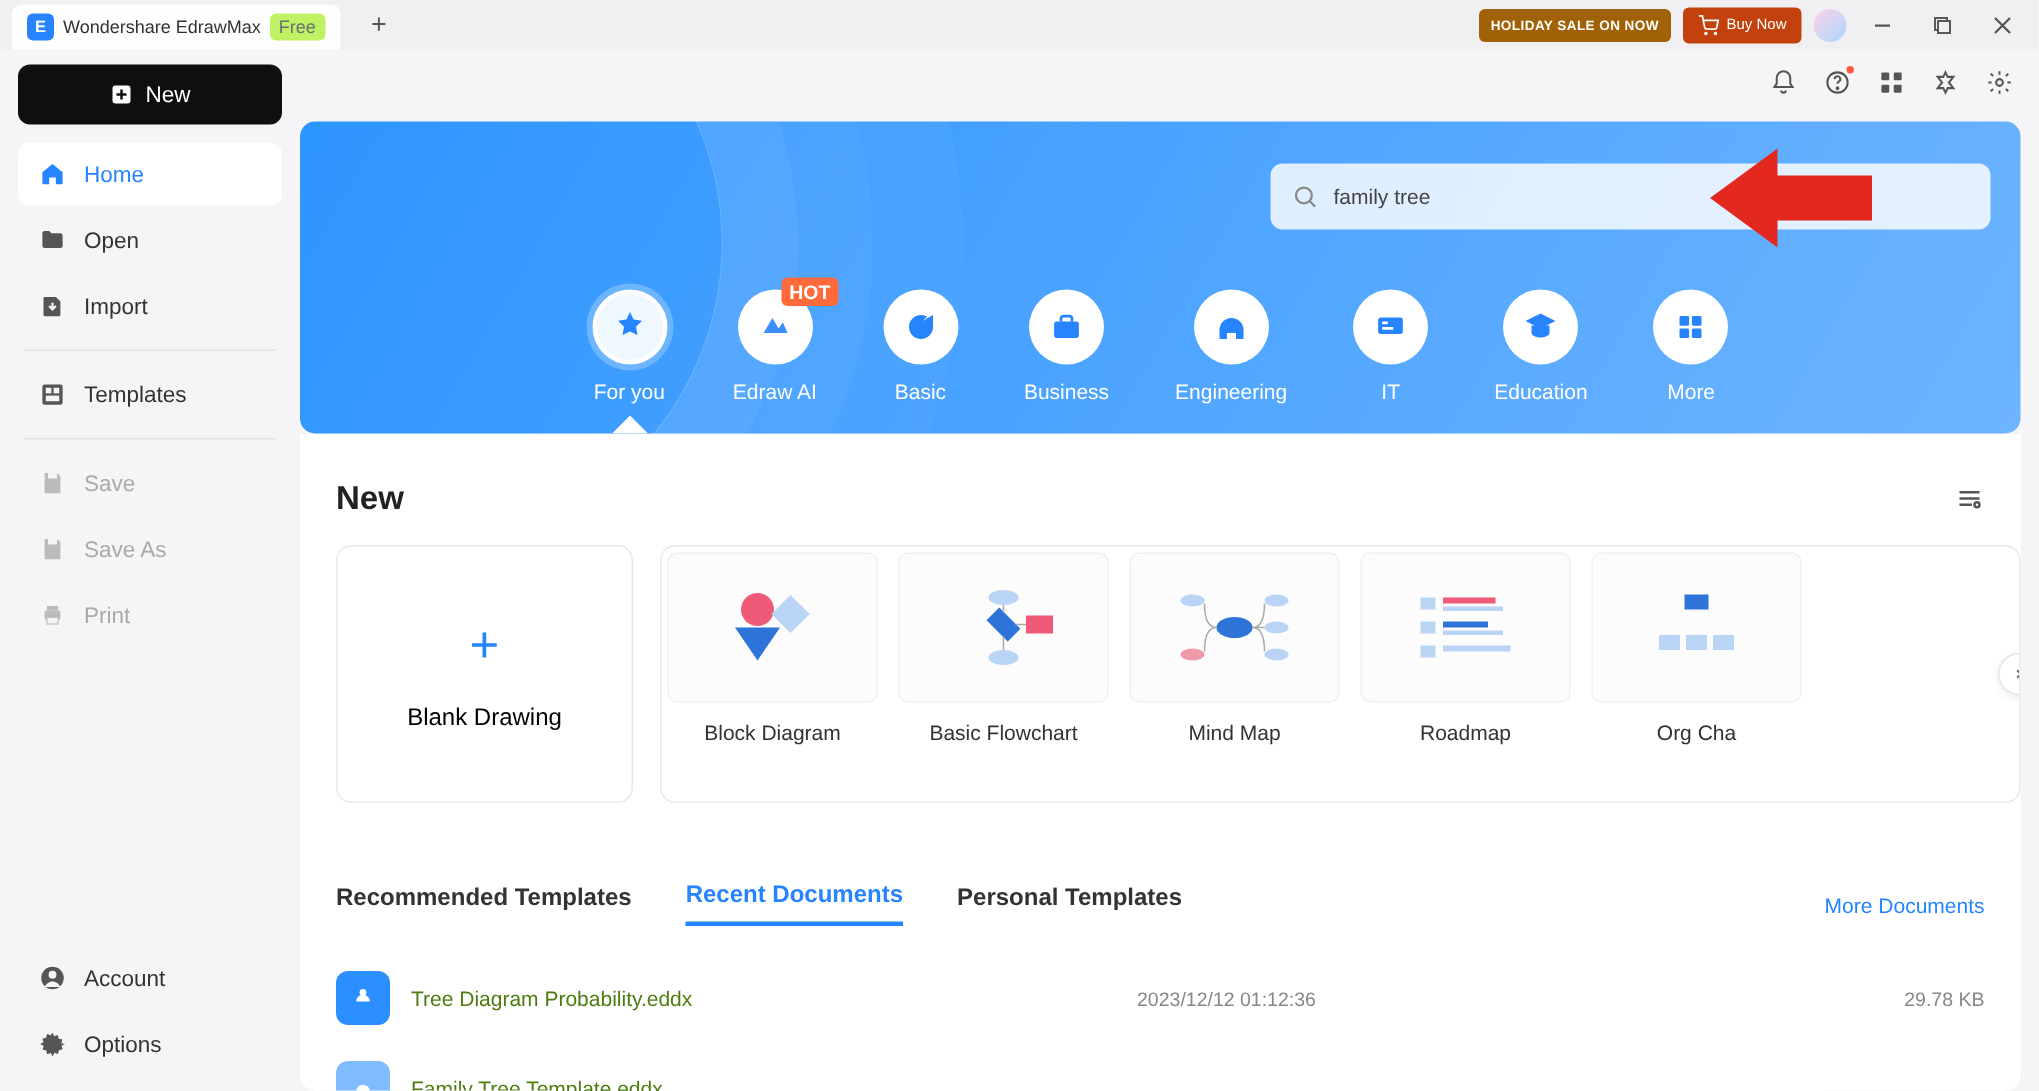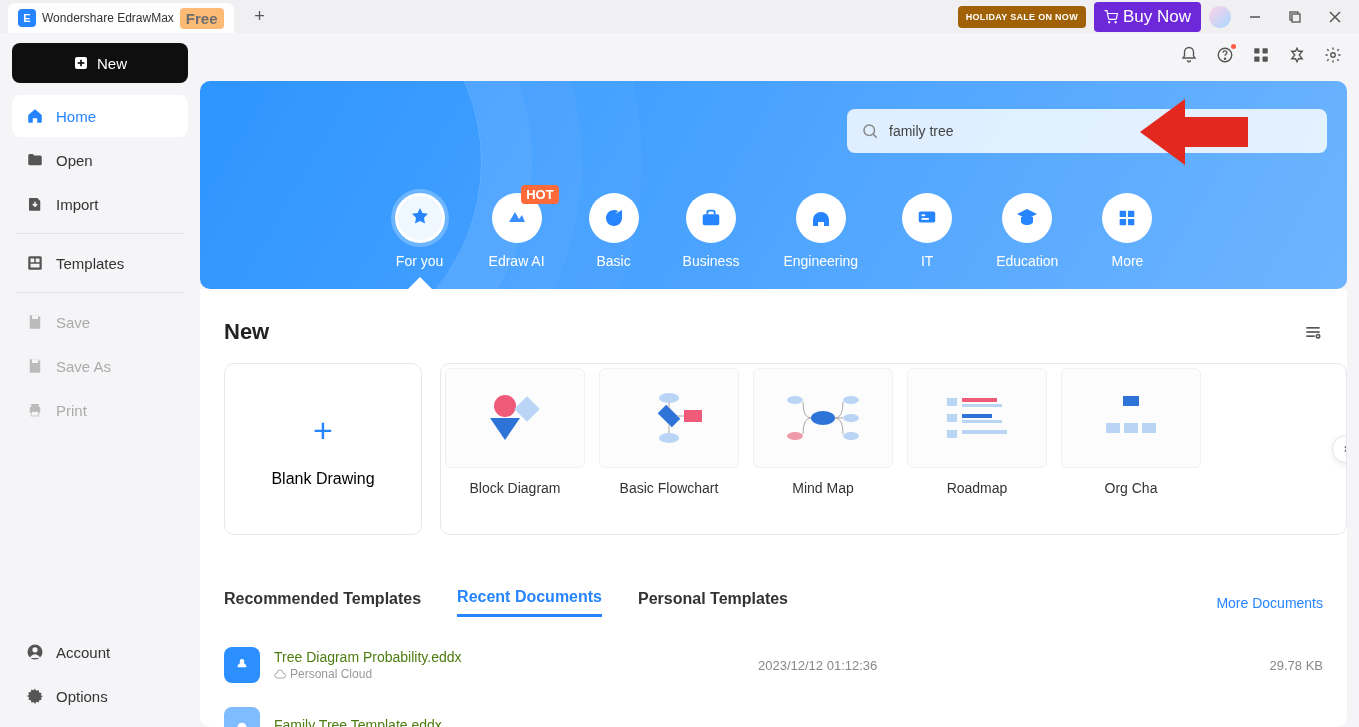--- a/index.html
+++ b/index.html
@@ -1,25 +1,25 @@
 <!DOCTYPE html>
 <html><head>
 <meta charset="utf-8">
 <style>
 * { margin: 0; padding: 0; box-sizing: border-box; font-family: -apple-system, BlinkMacSystemFont, "Segoe UI", Arial, sans-serif; }
 body { background: #f5f5f7; width: 1359px; height: 727px; overflow: hidden; display: flex; flex-direction: column; }
 .titlebar { height: 33px; background: #f0f0f2; display: flex; align-items: center; padding: 0 8px; }
 .tab { background: #fefefe; height: 30px; border-radius: 6px 6px 0 0; display: flex; align-items: center; padding: 0 10px; gap: 6px; margin-top: 3px; }
 .app-icon { width: 18px; height: 18px; background: #2784ff; border-radius: 4px; display: flex; align-items: center; justify-content: center; color: #fff; font-size: 11px; font-weight: bold; }
 .tab-title { font-size: 12px; color: #333; }
-.free-badge { background: #fdba74; color: #6a6e72; font-size: 15px; padding: 2px 6px; border-radius: 4px; font-weight: 700; }
+.free-badge { background: #bef264; color: #6a6e72; font-size: 12px; padding: 2px 6px; border-radius: 4px; font-weight: 400; }
 .new-tab-btn { width: 28px; height: 28px; display: flex; align-items: center; justify-content: center; font-size: 18px; color: #555; margin-left: 12px; cursor: pointer; }
 .tbar-right { margin-left: auto; display: flex; align-items: center; gap: 8px; }
 .holiday-btn { background: #a16207; color: #fff; font-size: 9px; font-weight: 700; padding: 6px 8px; border-radius: 4px; letter-spacing: 0.3px; }
-.buy-btn { background: #6d28d9; color: #fff; font-size: 17px; padding: 5px 10px; border-radius: 4px; display: flex; align-items: center; gap: 5px; }
+.buy-btn { background: #c2410c; color: #fff; font-size: 10px; padding: 5px 10px; border-radius: 4px; display: flex; align-items: center; gap: 5px; }
 .avatar { width: 22px; height: 22px; border-radius: 50%; background: linear-gradient(135deg,#ffd1e8,#a8d8ff); }
 .win-btn { width: 32px; height: 32px; display: flex; align-items: center; justify-content: center; color: #555; cursor: pointer; }
 .app-body { flex: 1; display: flex; background: #f5f5f7; overflow: hidden; }
 .sidebar { width: 200px; padding: 10px 12px; display: flex; flex-direction: column; gap: 2px; }
 .new-btn { background: #0f0f0f; color: #fff; border: none; height: 40px; border-radius: 8px; font-size: 15px; font-weight: 500; display: flex; align-items: center; justify-content: center; gap: 8px; margin-bottom: 10px; cursor: pointer; }
 .nav-item { display: flex; align-items: center; gap: 12px; height: 42px; padding: 0 14px; border-radius: 8px; font-size: 15px; color: #333; cursor: pointer; }
 .nav-item.active { background: #fff; color: #2784ff; }
 .nav-item.disabled { color: #aaa; cursor: default; }
 .nav-icon { width: 18px; height: 18px; display: flex; align-items: center; justify-content: center; }
 .nav-sep { height: 1px; background: #e2e2e6; margin: 6px 4px; }
@@ -437,26 +437,20 @@
 
       <div class="doc-row">
         <div class="doc-icon">
             <svg width="18" height="18" viewBox="0 0 24 24" fill="#fff">
               <path d="M6 15a6 6 0 0 1 12 0H6z"></path>
               <circle cx="12" cy="7" r="3"></circle>
             </svg>
           </div>
         <div class="doc-info">
           <span class="doc-name">Tree Diagram Probability.eddx</span>
-          <span class="doc-loc">
-              <svg width="12" height="12" viewBox="0 0 24 24" fill="none" stroke="#aaa" stroke-width="2">
-                <path d="M18 10a6 6 0 0 0-12 0 5 5 0 0 0 1 10h11a5 5 0 0 0 0-10z"></path>
-              </svg>
-              <span>Personal Cloud</span>
-            </span>
         </div>
         <span class="doc-date">2023/12/12 01:12:36</span>
         <span class="doc-size">29.78 KB</span>
       </div>
       <div class="doc-row">
         <div class="doc-icon" style="opacity:.6">
             <svg width="18" height="18" viewBox="0 0 24 24" fill="#fff">
               <path d="M6 15a6 6 0 0 1 12 0H6z"></path>
             </svg>
           </div>

